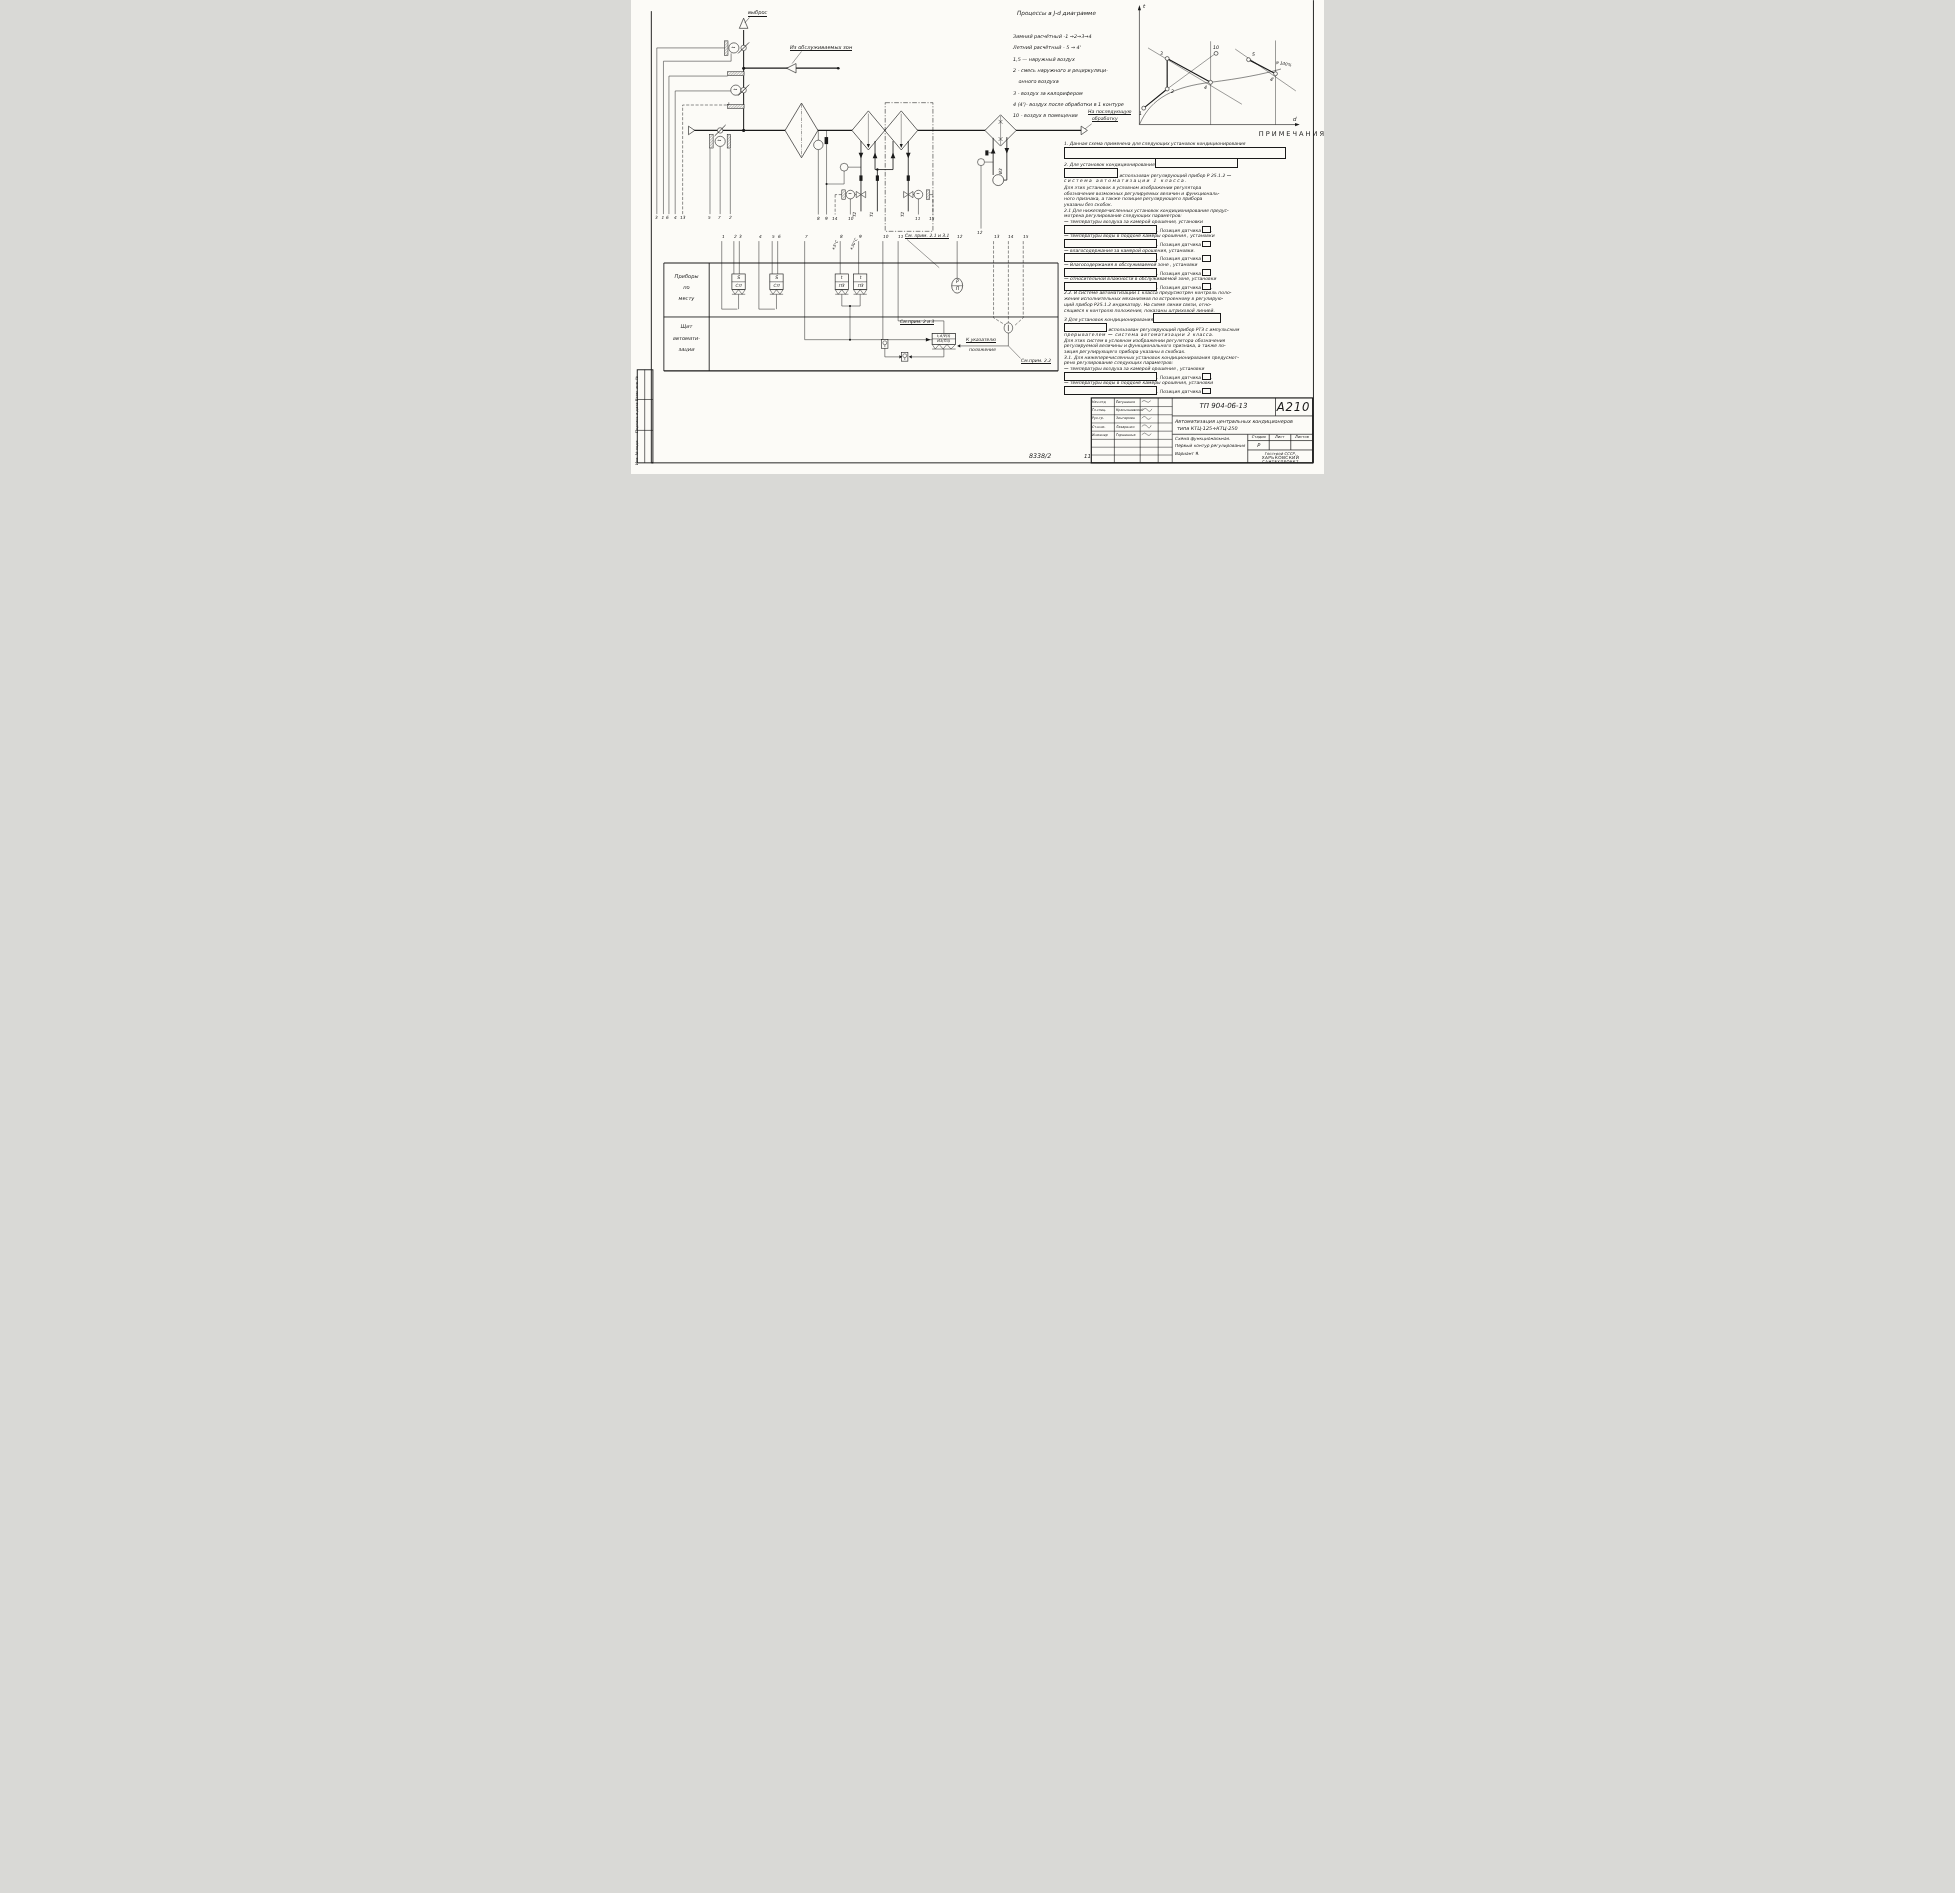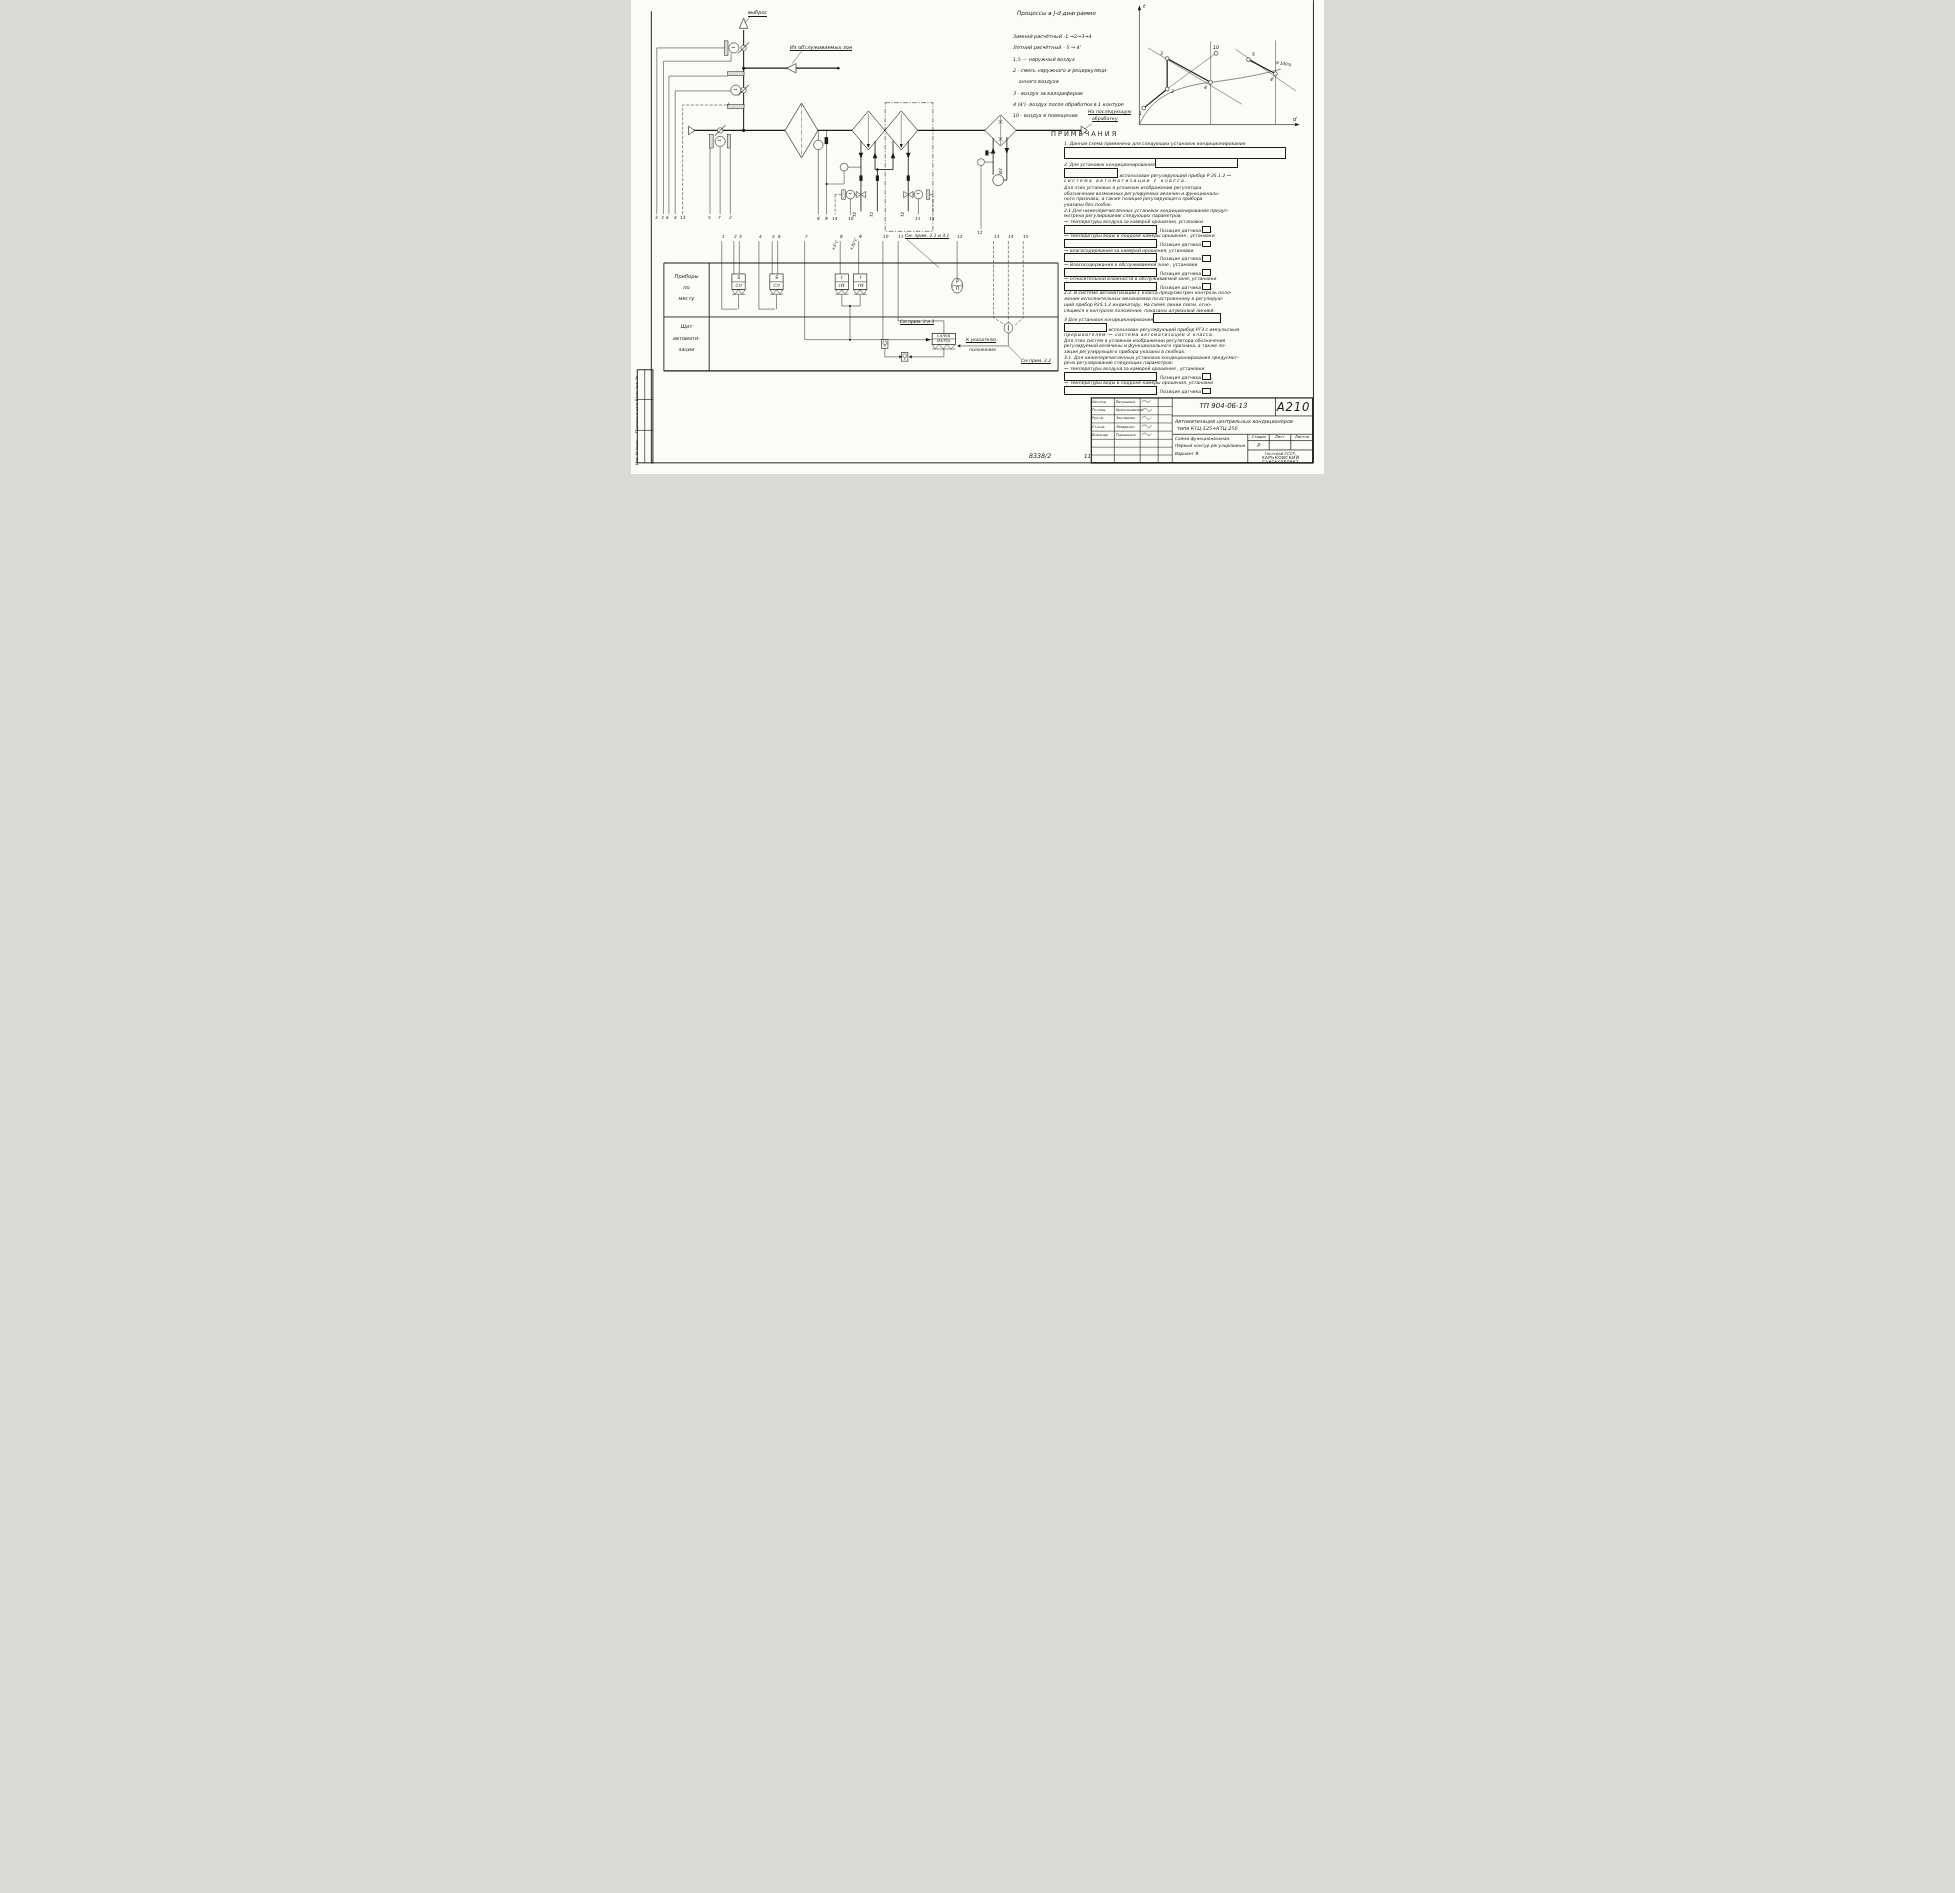--- a/index.html
+++ b/index.html
@@ -318,21 +318,21 @@
   <div class="abs hw" style="left:662px;top:116px;font-size:5.5px;">d</div>
   <div class="abs hw" style="left:645px;top:61px;font-size:4.1px;transform:rotate(12deg);">φ 100%</div>
   <div class="abs hw" style="left:508px;top:111px;font-size:4.7px;">1</div>
   <div class="abs hw" style="left:540px;top:89px;font-size:4.7px;">2</div>
   <div class="abs hw" style="left:529px;top:51px;font-size:4.7px;">3</div>
   <div class="abs hw" style="left:573px;top:85px;font-size:4.7px;">4</div>
   <div class="abs hw" style="left:639px;top:77px;font-size:4.7px;">4'</div>
   <div class="abs hw" style="left:621px;top:52px;font-size:4.7px;">5</div>
   <div class="abs hw" style="left:582px;top:45px;font-size:4.7px;">10</div>
 
-  <div class="abs" style="left:420px;top:130px;width:242px;font-size:6.6px;letter-spacing:2px;text-align:left;">ПРИМЕЧАНИЯ</div>
+  <div class="abs" style="left:453px;top:130px;width:242px;font-size:6.6px;letter-spacing:2px;text-align:right;">ПРИМЕЧАНИЯ</div>
   <div class="abs" style="left:433px;top:141px;width:247px;" id="notes">
       <div class="note-line" style="height: 5.7px;"><span class="hw">1. Данная схема применена для следующих установок кондиционирования</span></div>
       <div class="note-line" style="height: 11.7px;"><span class="blank" style="width: 220px; height: 10.2px;"></span></div>
       <div class="note-line" style="height: 9.4px;"><span class="hw">2. Для установок кондиционирования</span><span class="blank" style="width: 81px; height: 7.8px;"></span></div>
       <div class="note-line" style="height: 10.2px;"><span class="blank" style="width: 52px; height: 8.6px;"></span><span class="hw"> использован регулирующий прибор Р 25.1.2 —</span></div>
       <div class="note-line sp" style="height: 7px;"><span class="hw">система автоматизации 1 класса.</span></div>
       <div class="note-line" style="height: 5.7px;"><span class="hw">Для этих установок в условном изображении регулятора</span></div>
       <div class="note-line" style="height: 5.7px;"><span class="hw">обозначения возможных регулируемых величин и функциональ-</span></div>
       <div class="note-line" style="height: 5.7px;"><span class="hw">ного признака, а также позиция регулирующего прибора</span></div>
       <div class="note-line" style="height: 5.7px;"><span class="hw">указаны без скобок.</span></div>

